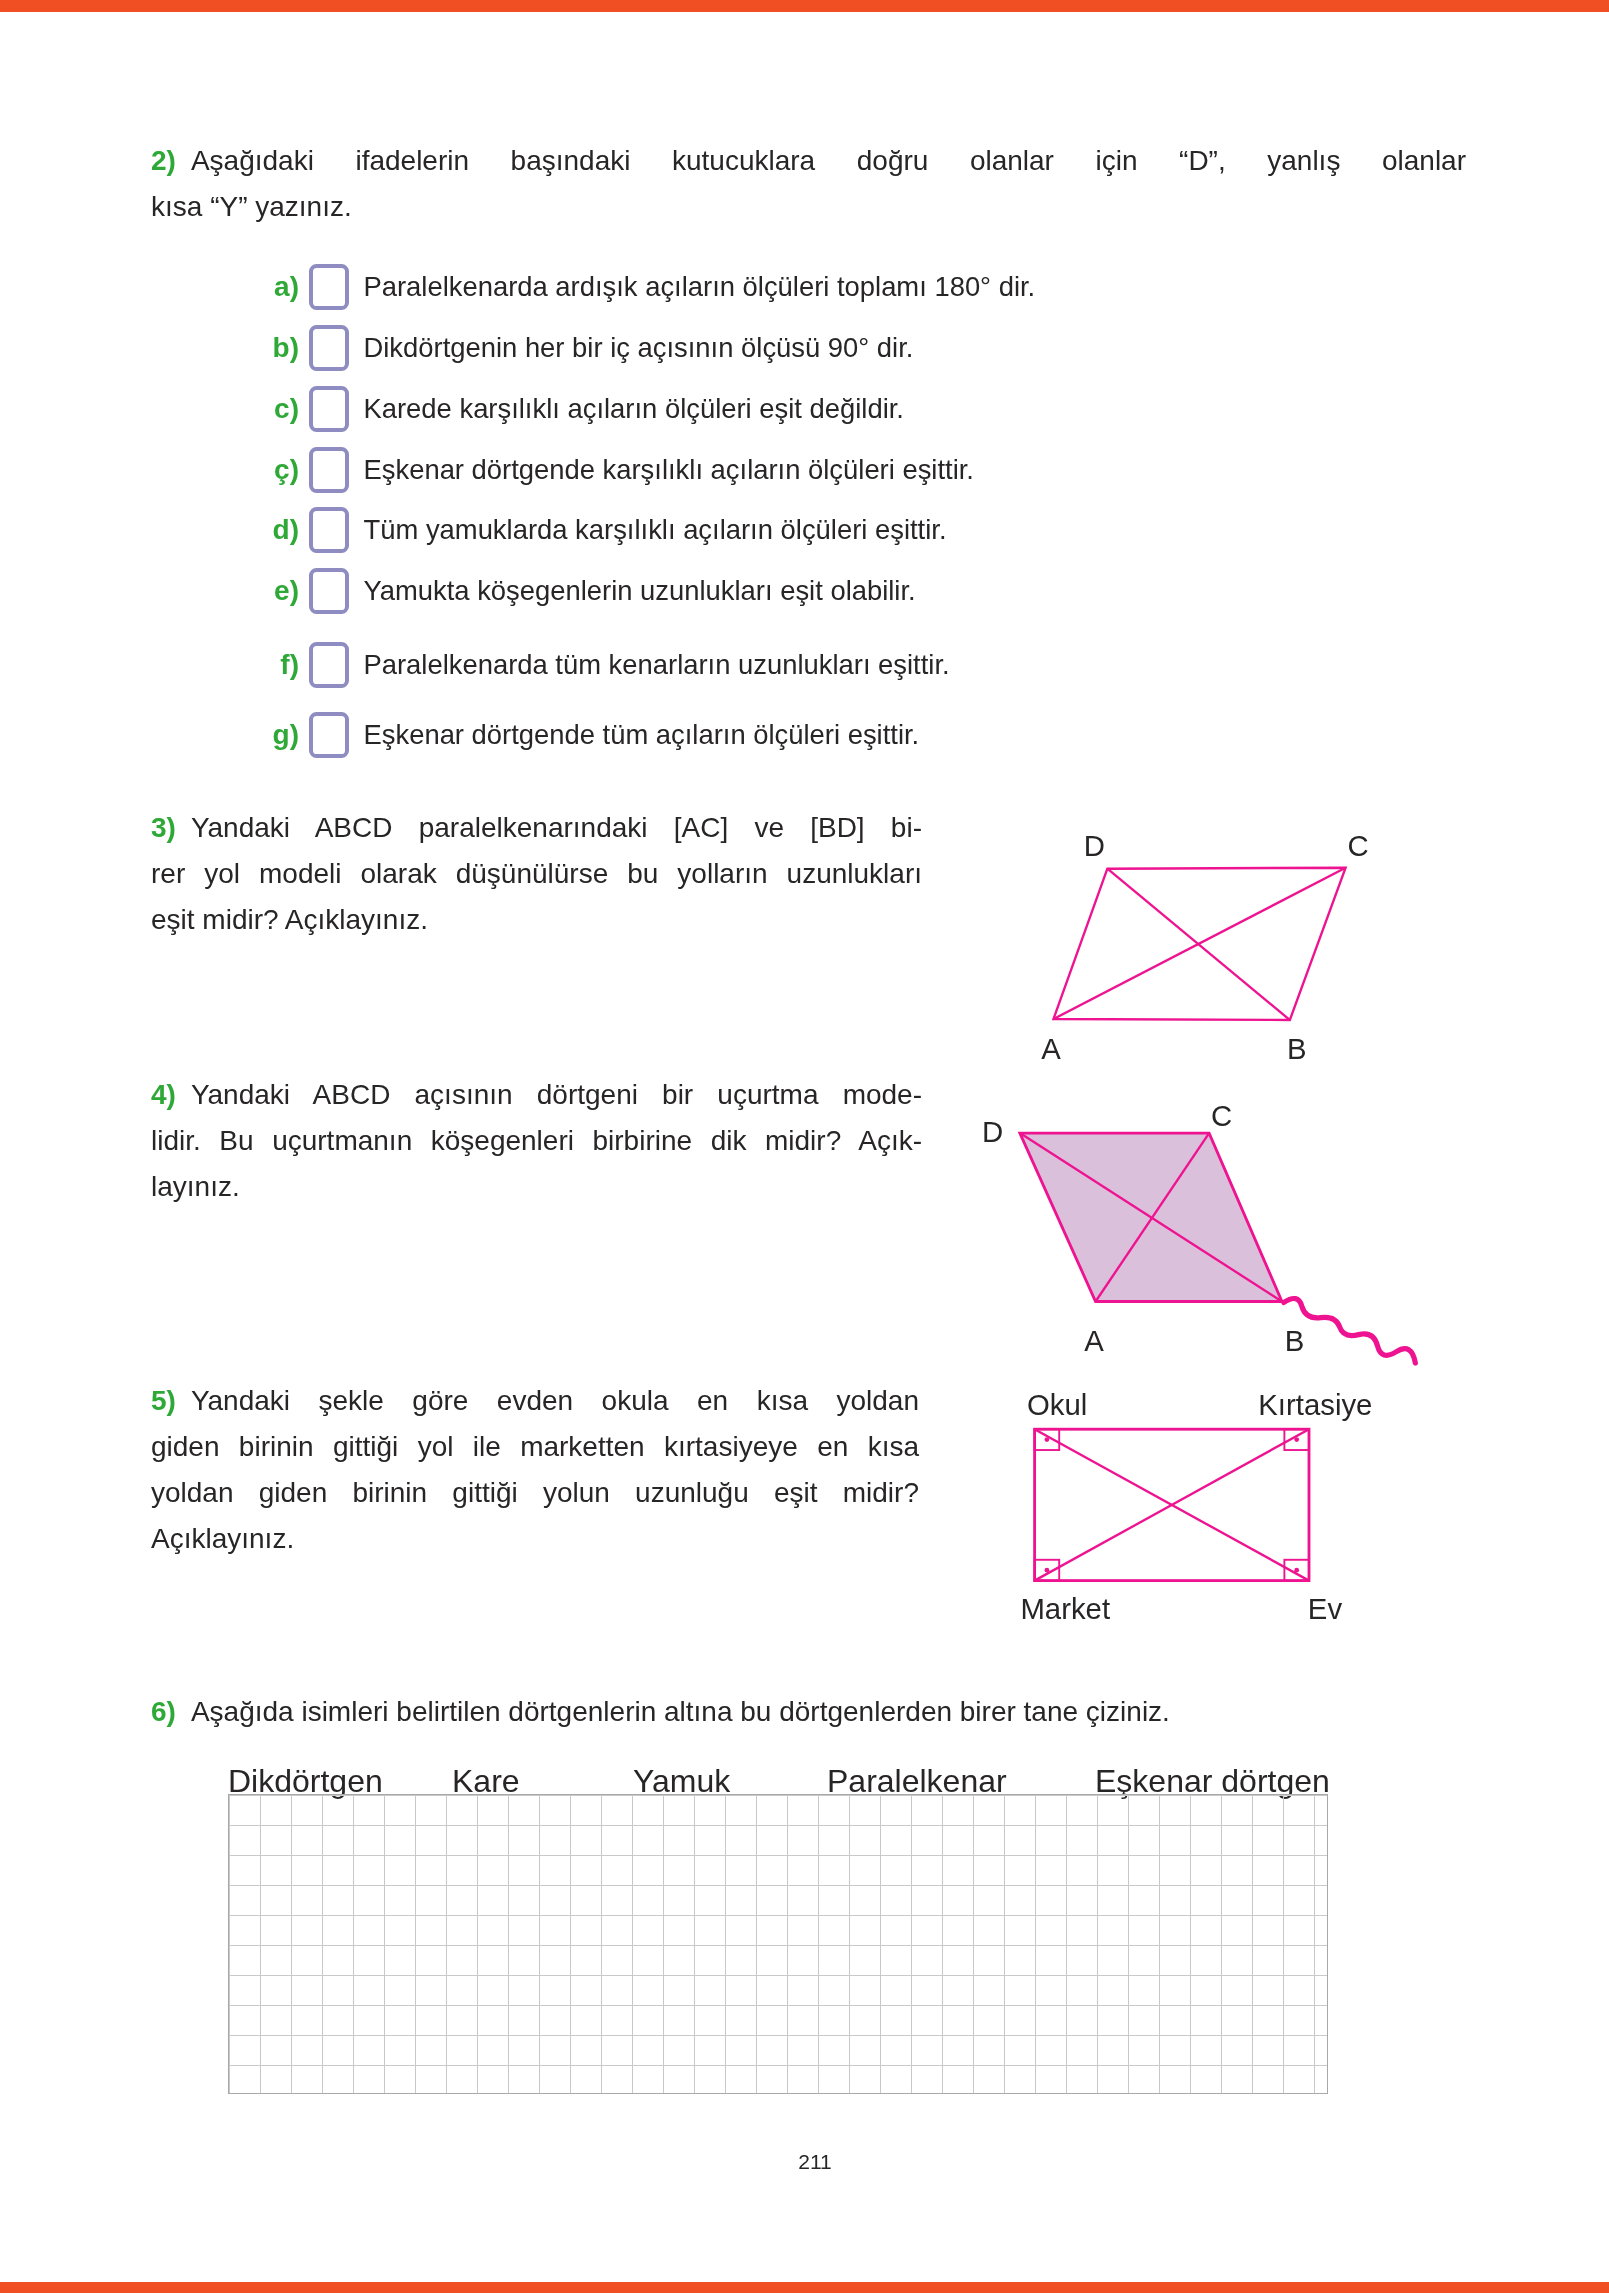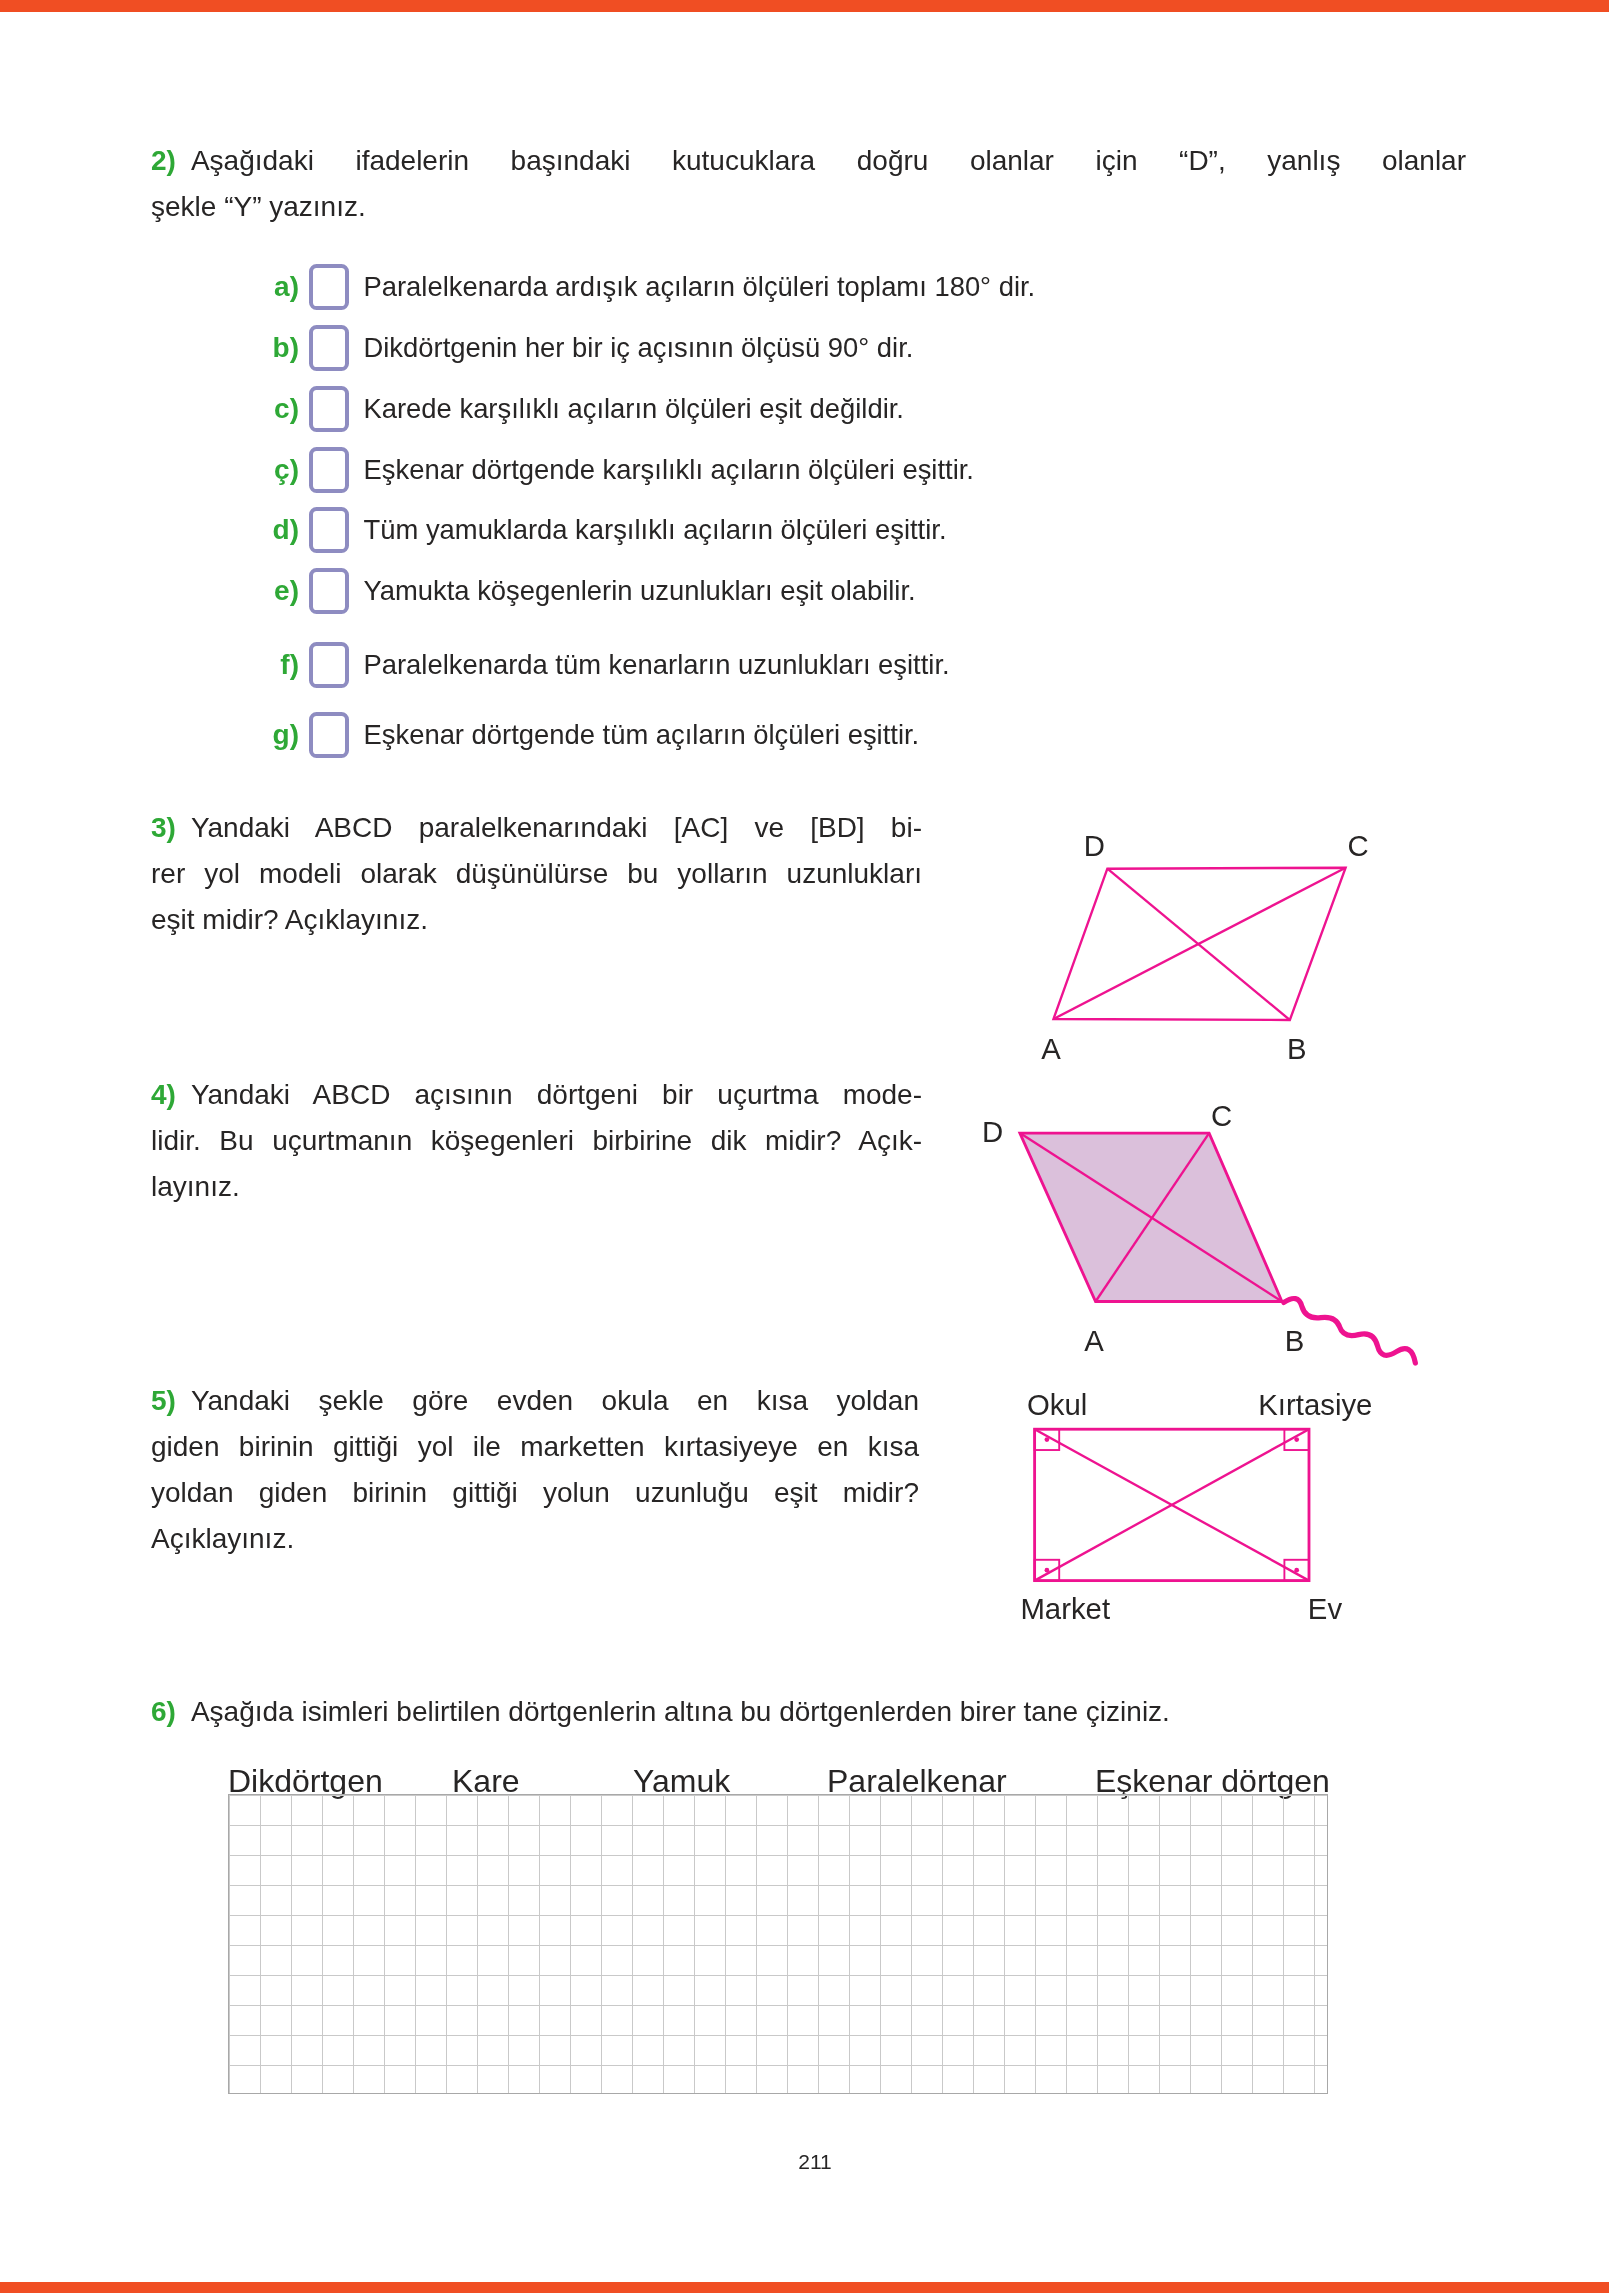--- a/index.html
+++ b/index.html
@@ -45,21 +45,21 @@
 </style>
 </head>
 <body>
 
 <div class="page">
 
   <div class="bar top"></div>
 
   <div class="para" style="left:151px;top:138px;width:1315px;">
     <div class="line j"><span class="qnum">2)</span><span>Aşağıdaki ifadelerin başındaki kutucuklara doğru olanlar için “D”, yanlış olanlar</span></div>
-    <div class="line">şekle “Y” yazınız.</div>
+    <div class="line">kısa “Y” yazınız.</div>
   </div>
 
   <div class="cbrow" style="top:265px;">
     <span class="cbletter">a)</span>
     <span class="cbbox"></span>
     <span class="cbtext">Paralelkenarda ardışık açıların ölçüleri toplamı 180° dir.</span>
   </div>
   <div class="cbrow" style="top:326px;">
     <span class="cbletter">b)</span>
     <span class="cbbox"></span>

